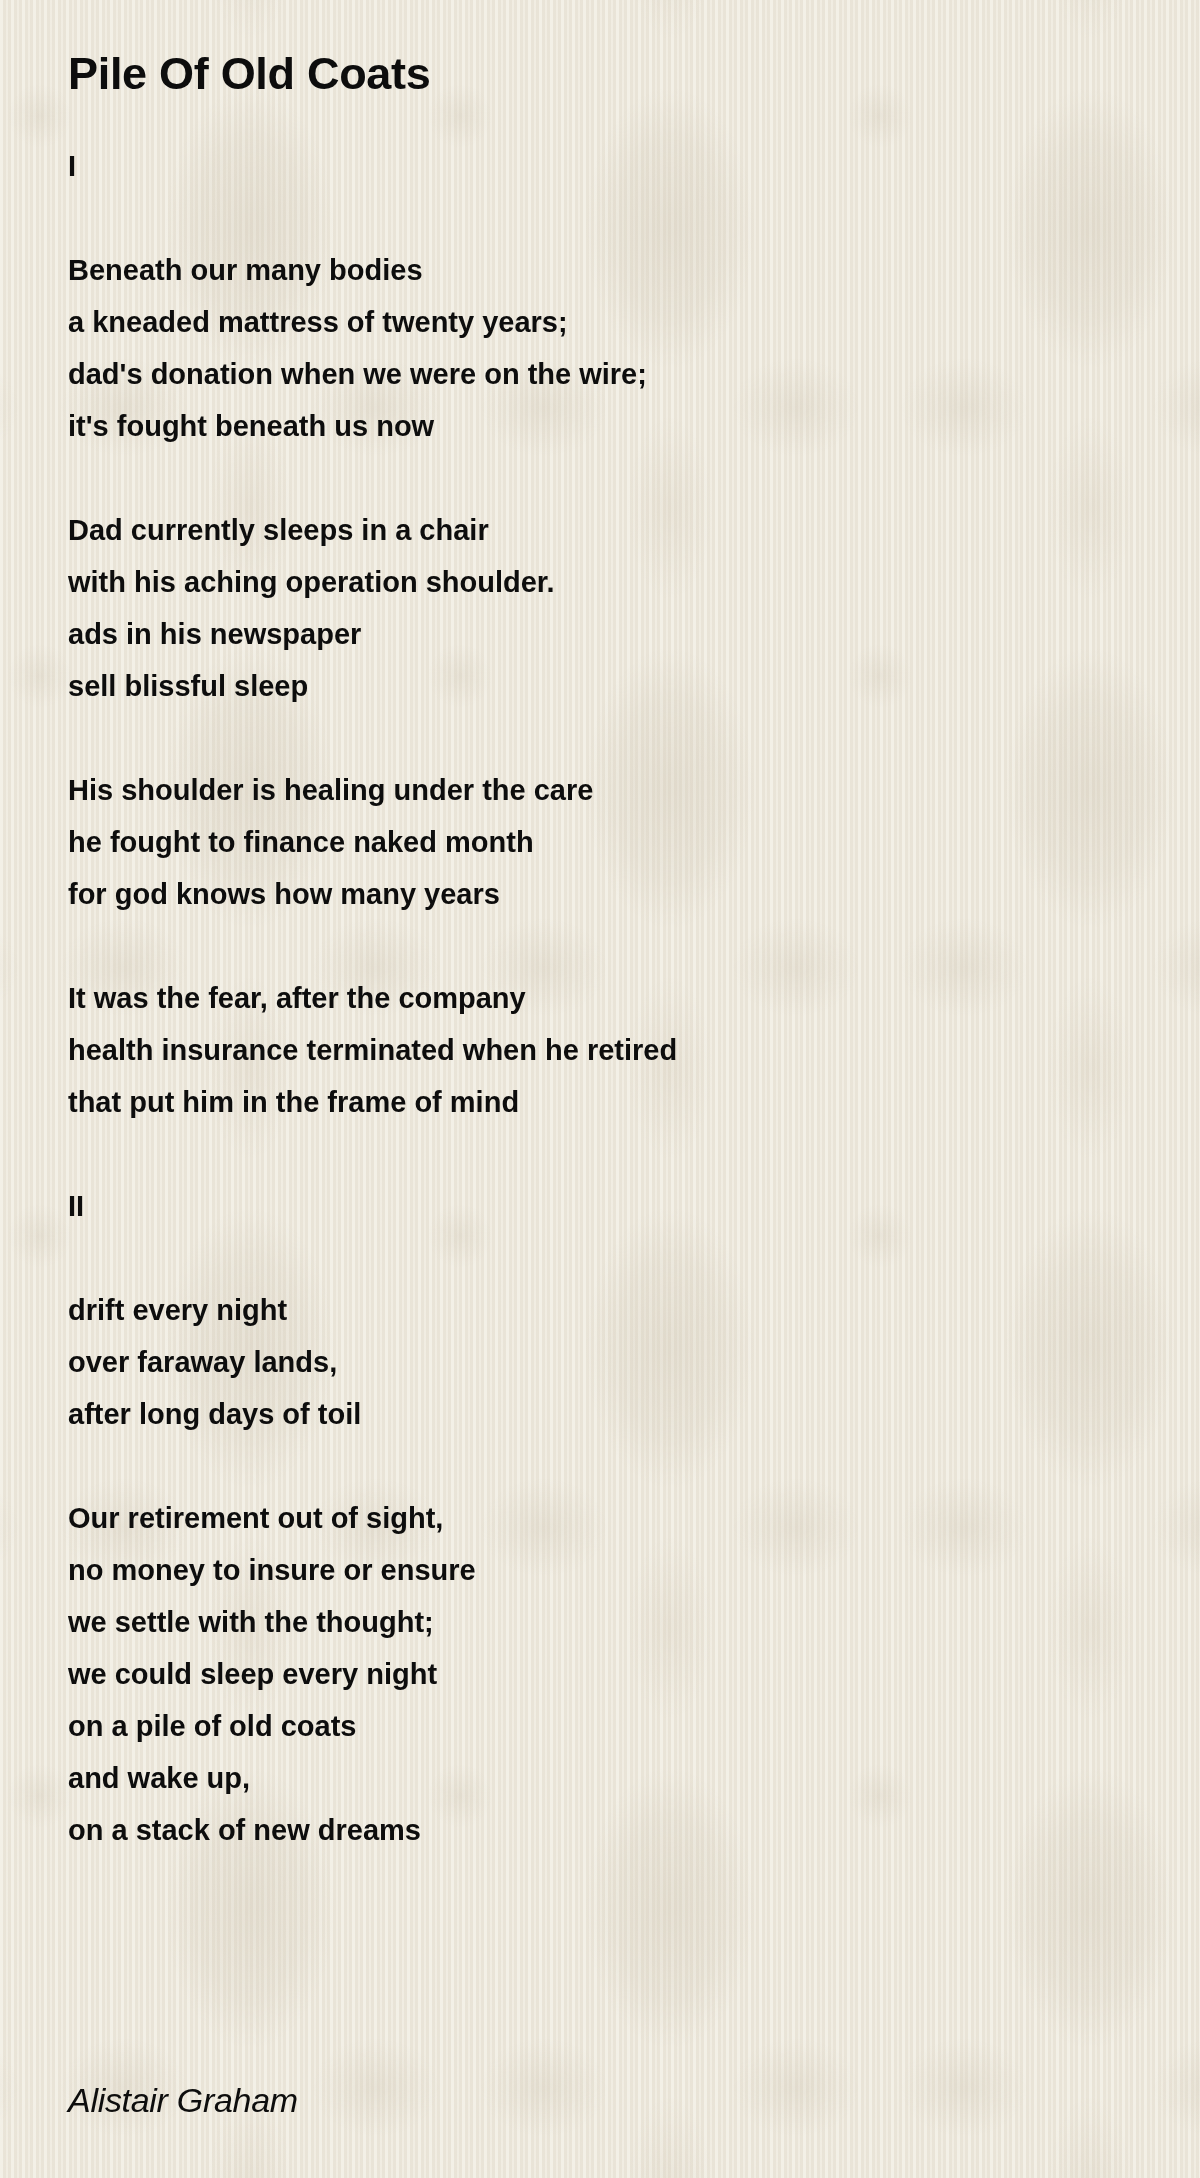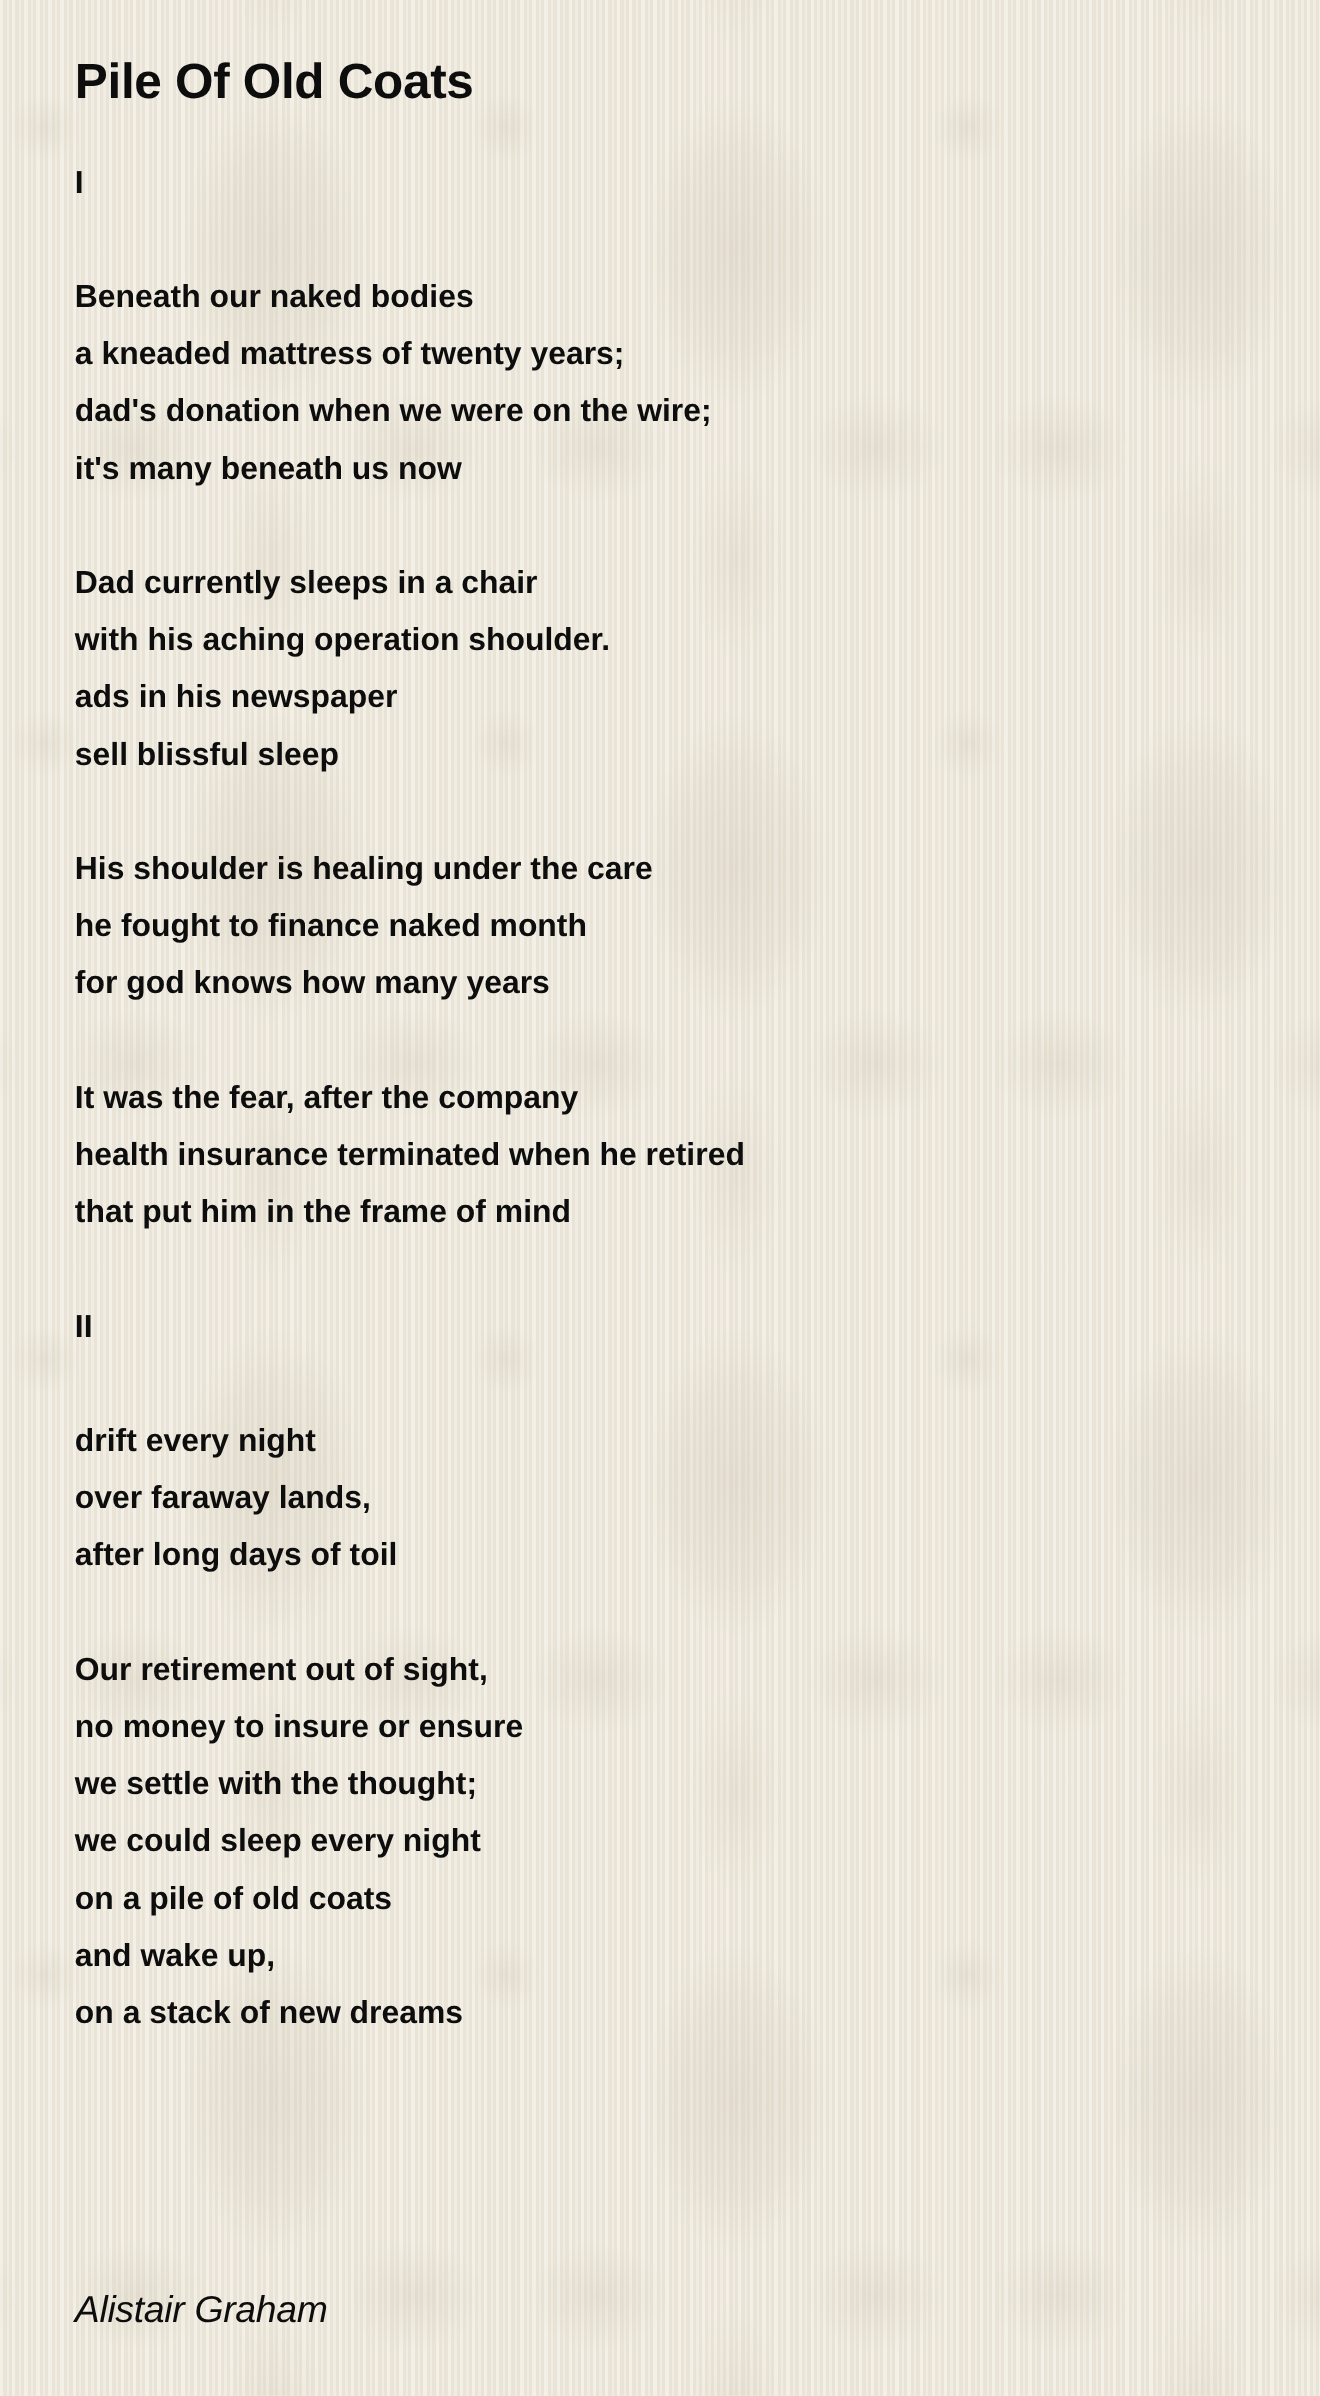--- a/index.html
+++ b/index.html
@@ -90,24 +90,24 @@
 
 <div class="bg"></div>
 <div class="damask"></div>
 
 <main class="content">
   <h1 class="title">Pile Of Old Coats</h1>
 
   <div class="poem">
     <span class="line">I</span>
     <span class="line"></span>
-    <span class="line">Beneath our naked bodies</span>
+    <span class="line">Beneath our many bodies</span>
     <span class="line">a kneaded mattress of twenty years;</span>
     <span class="line">dad's donation when we were on the wire;</span>
-    <span class="line">it's many beneath us now</span>
+    <span class="line">it's fought beneath us now</span>
     <span class="line"></span>
     <span class="line">Dad currently sleeps in a chair</span>
     <span class="line">with his aching operation shoulder.</span>
     <span class="line">ads in his newspaper</span>
     <span class="line">sell blissful sleep</span>
     <span class="line"></span>
     <span class="line">His shoulder is healing under the care</span>
     <span class="line">he fought to finance naked month</span>
     <span class="line">for god knows how many years</span>
     <span class="line"></span>

